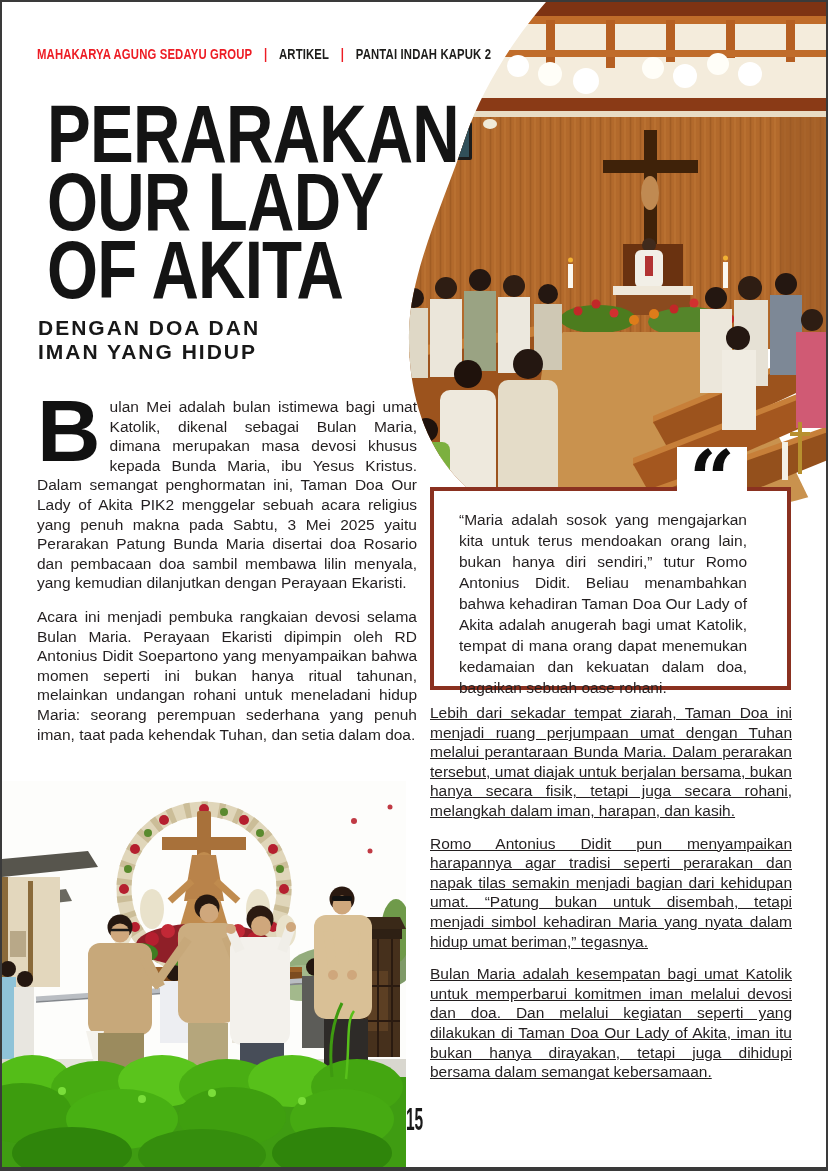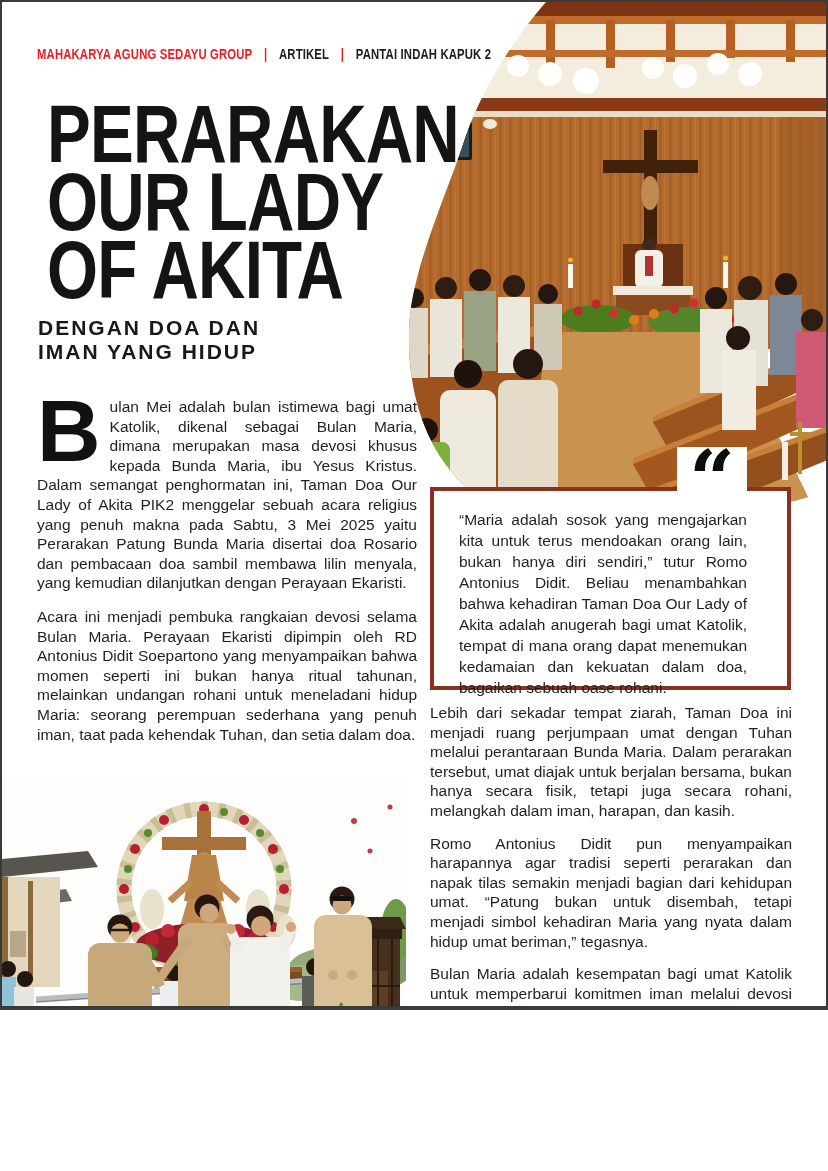--- a/index.html
+++ b/index.html
@@ -1,16 +1,16 @@
 <!DOCTYPE html>
 <html><head>
 <meta charset="utf-8">
 <style>
   html,body{margin:0;padding:0;background:#ffffff;}
-  .page{position:relative;width:828px;height:1010px;box-sizing:border-box;background:#fff;
+  .page{position:relative;width:828px;height:1171px;box-sizing:border-box;background:#fff;
         border:2px solid #3a3a3a;border-bottom-width:4px;overflow:hidden;
         font-family:"Liberation Sans",sans-serif;color:#231f20;}
   
   .hdr{position:absolute;left:35px;top:44px;display:flex;gap:15px;white-space:nowrap;
        font-weight:bold;font-size:14.5px;letter-spacing:.2px;
        transform:scaleX(.78);transform-origin:left center;}
   .hdr .red{color:#ED1C24;}
   .hdr .blk{color:#1d1d1b;}
   
   .title{position:absolute;left:45px;top:98px;color:#141414;font-weight:bold;}
@@ -20,21 +20,21 @@
             letter-spacing:2px;line-height:24px;color:#181818;}
   .subtitle div{white-space:nowrap;}
   
   .colL{position:absolute;left:35px;top:395px;width:380px;text-align:justify;
         font-size:15.5px;line-height:19.6px;}
   .colL p{margin:0 0 14px 0;}
   .dropcap{float:left;font-size:88px;line-height:60px;font-weight:bold;color:#111;
            margin:4px 9px 0 0;}
   .colR{position:absolute;left:428px;top:701px;width:362px;text-align:justify;
         font-size:15.5px;line-height:19.6px;}
-  .colR p{margin:0 0 13px 0;}
+  .colR p{margin:0 0 13px 0;text-decoration:underline;}
   
   .quoteBox{position:absolute;left:428px;top:485px;width:361px;height:203px;
             border:4px solid #8A3120;background:#fff;box-sizing:border-box;}
   .quoteMark{position:absolute;top:-44px;right:40px;background:#fff;padding:0 12px;
              font-family:"DejaVu Serif",serif;font-weight:bold;font-size:80px;
              line-height:66px;color:#0d0d0d;}
   .quoteText{padding:18px 40px 0 25px;text-align:justify;font-size:15.5px;line-height:21px;}
   
   .churchPhoto{position:absolute;left:396px;top:0;width:430px;height:540px;}
   .processionPhoto{position:absolute;left:0;top:779px;width:404px;height:386px;}

